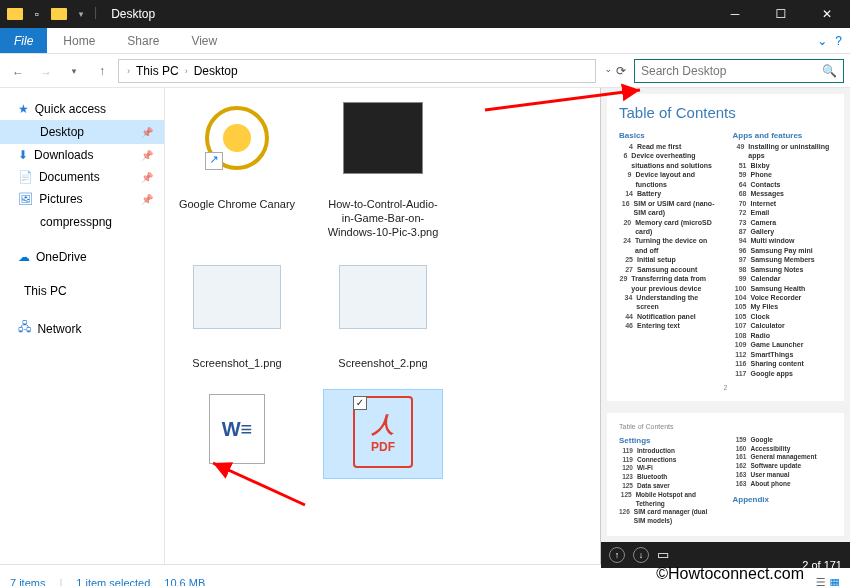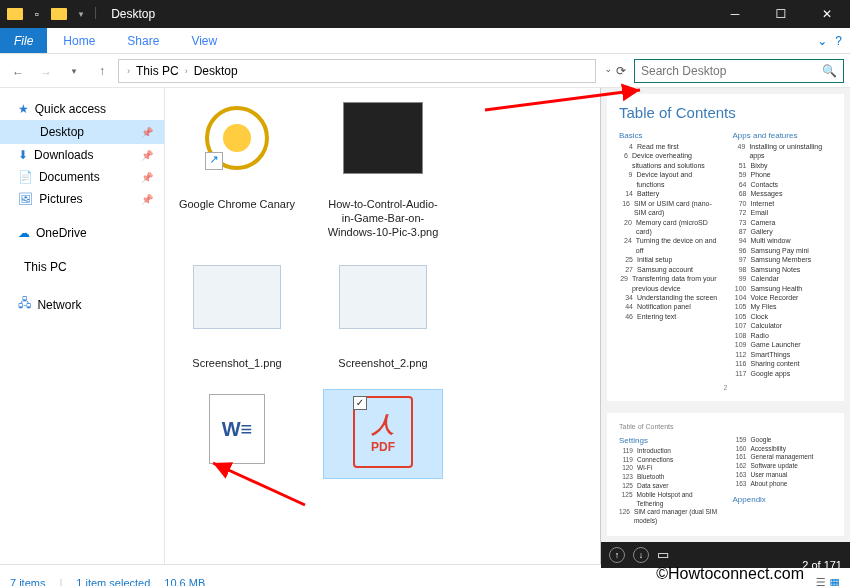--- a/index.html
+++ b/index.html
@@ -9,21 +9,21 @@
 .titlebar { height: 28px; background: #1f1f1f; display: flex; align-items: center; color: #fff; font-size: 12px; }
 .titlebar .qat { display: flex; gap: 4px; padding: 0 6px; }
 .titlebar .qat-icon { width: 18px; height: 18px; display: flex; align-items: center; justify-content: center; }
 .titlebar .title { margin-left: 8px; }
 .titlebar .win-controls { margin-left: auto; display: flex; }
 .titlebar .win-btn { width: 46px; height: 28px; display: flex; align-items: center; justify-content: center; }
 
 
 .ribbon-tabs { height: 26px; background: #fff; display: flex; align-items: center; border-bottom: 1px solid #e0e0e0; font-size: 12px; }
 .ribbon-tabs .file-tab { background: #1979ca; color: #fff; padding: 5px 14px; height: 100%; display: flex; align-items: center; font-style: italic; }
-.ribbon-tabs .tab { padding: 5px 16px; color: #3b82f6; }
+.ribbon-tabs .tab { padding: 5px 16px; color: #737373; }
 .ribbon-tabs .help { margin-left: auto; display: flex; gap: 8px; padding-right: 8px; color: #555; }
 
 
 .addr-row { height: 34px; display: flex; align-items: center; padding: 0 6px; gap: 4px; border-bottom: 1px solid #e6e6e6; font-size: 12px; }
 .addr-row .nav-btn { width: 24px; height: 24px; display: flex; align-items: center; justify-content: center; color: #666; }
 .addr-path { flex: 1; display: flex; align-items: center; border: 1px solid #ccc; height: 24px; padding: 0 4px; gap: 4px; }
 .addr-path .seg { padding: 0 2px; }
 .addr-actions { display: flex; gap: 4px; padding: 0 4px; color: #555; }
 .search { width: 210px; height: 24px; border: 1px solid #0f766e; display: flex; align-items: center; padding: 0 6px; color: #888; }
 .search input { border: none; outline: none; flex: 1; font-size: 12px; color: #555; }
@@ -43,21 +43,21 @@
 .file-item .thumb { width: 96px; height: 80px; margin: 0 auto 4px; display: flex; align-items: center; justify-content: center; border: 1px solid transparent; position: relative; }
 .file-item.selected { background: #cce8ff; border: 1px solid #99d1ff; padding: 2px; }
 .file-item.selected .check { position: absolute; top: 0; left: 0; width: 14px; height: 14px; border: 1px solid #666; background: #fff; font-size: 10px; line-height: 12px; }
 .file-label { word-wrap: break-word; line-height: 1.25; margin-top: 20px; }
 
 
 .preview { width: 250px; border-left: 1px solid #ccc; display: flex; flex-direction: column; background: #f2f2f2; position: relative; }
 .preview-page { background: #fff; margin: 6px; padding: 10px 12px; font-size: 7px; color: #333; flex: 0 0 auto; }
 .preview-page .toc-title { font-size: 15px; color: #3b7cb8; margin-bottom: 10px; font-weight: normal; }
 .preview-page .toc-cols { display: flex; gap: 14px; }
-.preview-page .toc-col { flex: 1; }
+.preview-page .toc-col { flex: 1; font-weight: bold; }
 .preview-page .toc-head { color: #3b7cb8; font-size: 8px; margin-bottom: 2px; }
 .preview-page .toc-row { display: flex; gap: 4px; line-height: 1.35; }
 .preview-page .toc-row .pg { width: 14px; text-align: right; color: #555; }
 .preview-bar { background: #1f1f1f; color: #fff; height: 26px; display: flex; align-items: center; padding: 0 8px; font-size: 11px; margin-top: auto; }
 .preview-bar .pb-icons { display: flex; gap: 8px; }
 .preview-bar .pb-page { margin-left: auto; margin-top: 21px; }
 .preview-bar .circle-btn { width: 16px; height: 16px; border: 1px solid #888; border-radius: 50%; display: flex; align-items: center; justify-content: center; font-size: 9px; }
 
 
 .statusbar { height: 36px; border-top: 1px solid #e0e0e0; display: flex; align-items: center; font-size: 11px; color: #1979ca; padding: 0 10px; gap: 14px; }
@@ -142,20 +142,24 @@
       <span style="color:#2b7cd3">⬇</span>
       <span>Downloads</span>
     </div>
     <div class="item pinned">
       <span style="color:#555">📄</span>
       <span>Documents</span>
     </div>
     <div class="item pinned">
       <span style="color:#2b7cd3">🖼</span>
       <span>Pictures</span>
+    </div>
+    <div class="item">
+      <span class="nav-icon"><span class="folder-icon"></span></span>
+      <span>compresspng</span>
     </div>
     <div class="item section">
       <span style="color:#0078d7">☁</span>
       <span>OneDrive</span>
     </div>
     <div class="item section">
       <span><span class="blue-sq"></span></span>
       <span>This PC</span>
     </div>
     <div class="item section">

